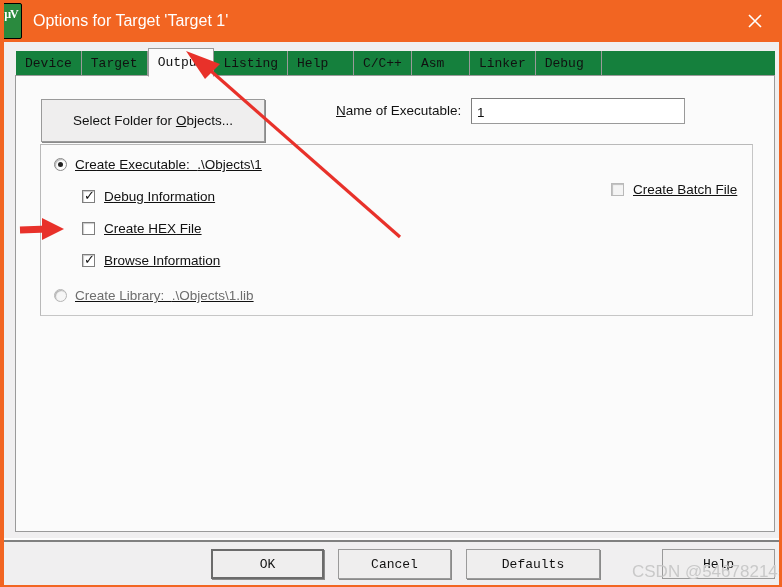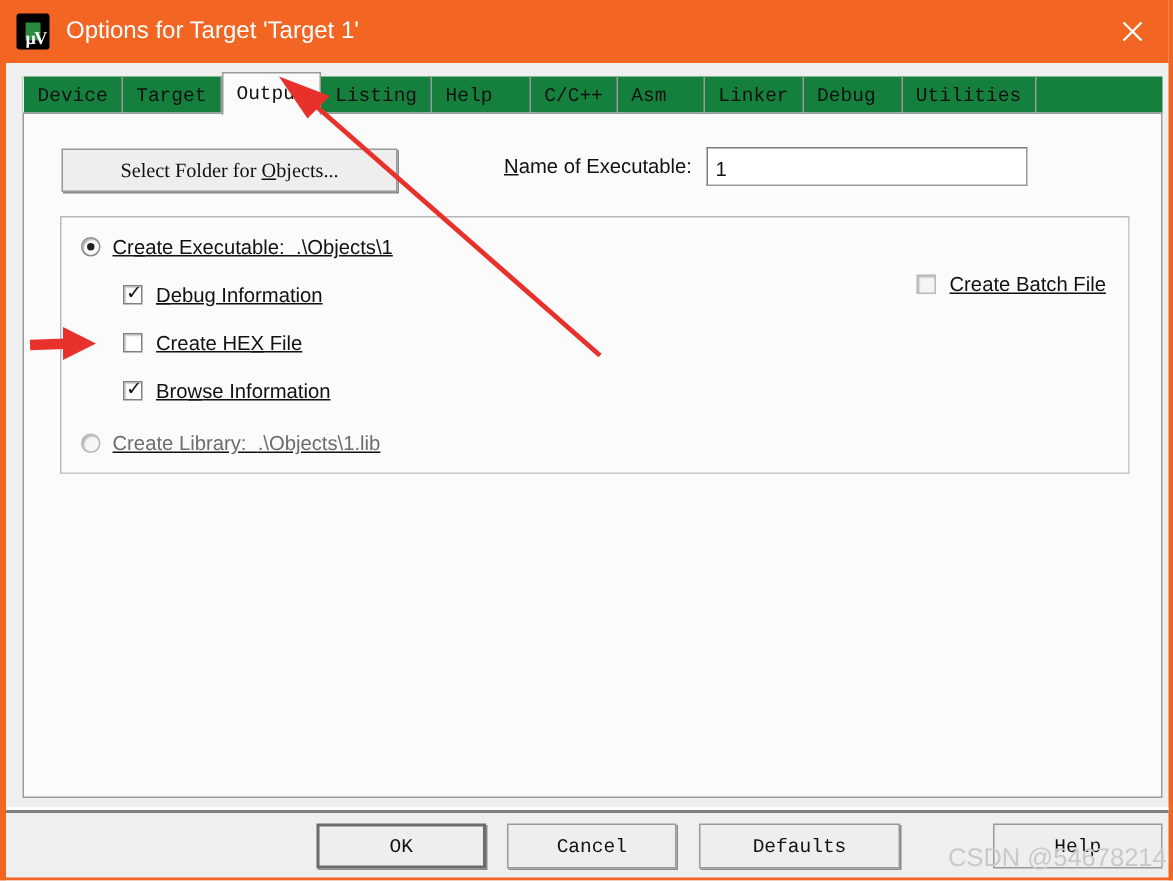--- a/index.html
+++ b/index.html
@@ -26,24 +26,23 @@
   #titlebar {
     position: absolute;
     left: -4px; top: 0;
     width: 782px;
     height: 42px;
     background: #f26522;
     display: flex;
     align-items: center;
   }
   #app-icon {
-    width: 22px; height: 24px;
-    margin-left: 11px;
+    width: 22px; height: 36px;
     background: #2a8a3e;
-    border: 6px solid #000000;
+    border: 1px solid #000000;
     border-radius: 2px;
     position: relative;
     flex: 0 0 auto;
   }
   #app-icon .glyph {
     position: absolute;
     left: 0; top: 0; right: 0; bottom: 0;
     color: #ffffff;
     font-size: 12px;
     font-weight: bold;
@@ -115,29 +114,29 @@
     height: 457px;
     background: #fbfbfb;
     border: 1px solid #9a9a9a;
     border-top: 1px solid #9a9a9a;
   }
 
   
   #select-folder-btn {
     position: absolute;
     left: 25px; top: 23px;
-    width: 224px; height: 29px;
+    width: 224px; height: 43px;
     background: #efeeee;
     border: 1px solid #9a9a9a;
     box-shadow: 1px 1px 0 0 #8a8a8a;
     font-size: 13.5px;
     color: #111;
     display: flex; align-items: center; justify-content: center;
     cursor: pointer;
-    font-family: Liberation Serif, serif;
+    font-family: Liberation Sans, sans-serif;
   }
   #name-exe-label {
     position: absolute;
     left: 320px; top: 27px;
     font-size: 13.5px;
     color: #111;
   }
   #name-exe-input {
     position: absolute;
     left: 455px; top: 22px;
@@ -317,23 +316,20 @@
       </div>
     <div class="tab"><span>Help</span>&nbsp;&nbsp;</div>
     <div class="tab">
         <span>C/C++</span>
       </div>
     <div class="tab"><span>Asm</span>&nbsp;&nbsp;</div>
     <div class="tab">
         <span>Linker</span>
       </div>
     <div class="tab"><span>Debug</span>&nbsp;</div>
-    <div class="tab">
-        <span>Utilities</span>
-      </div>
     <div class="tab end-spacer"></div>
   </div>
 
   <div id="panel">
 
     <div id="select-folder-btn">
       <span>Select Folder for <u>O</u>bjects...</span>
     </div>
 
     <div id="name-exe-label">

